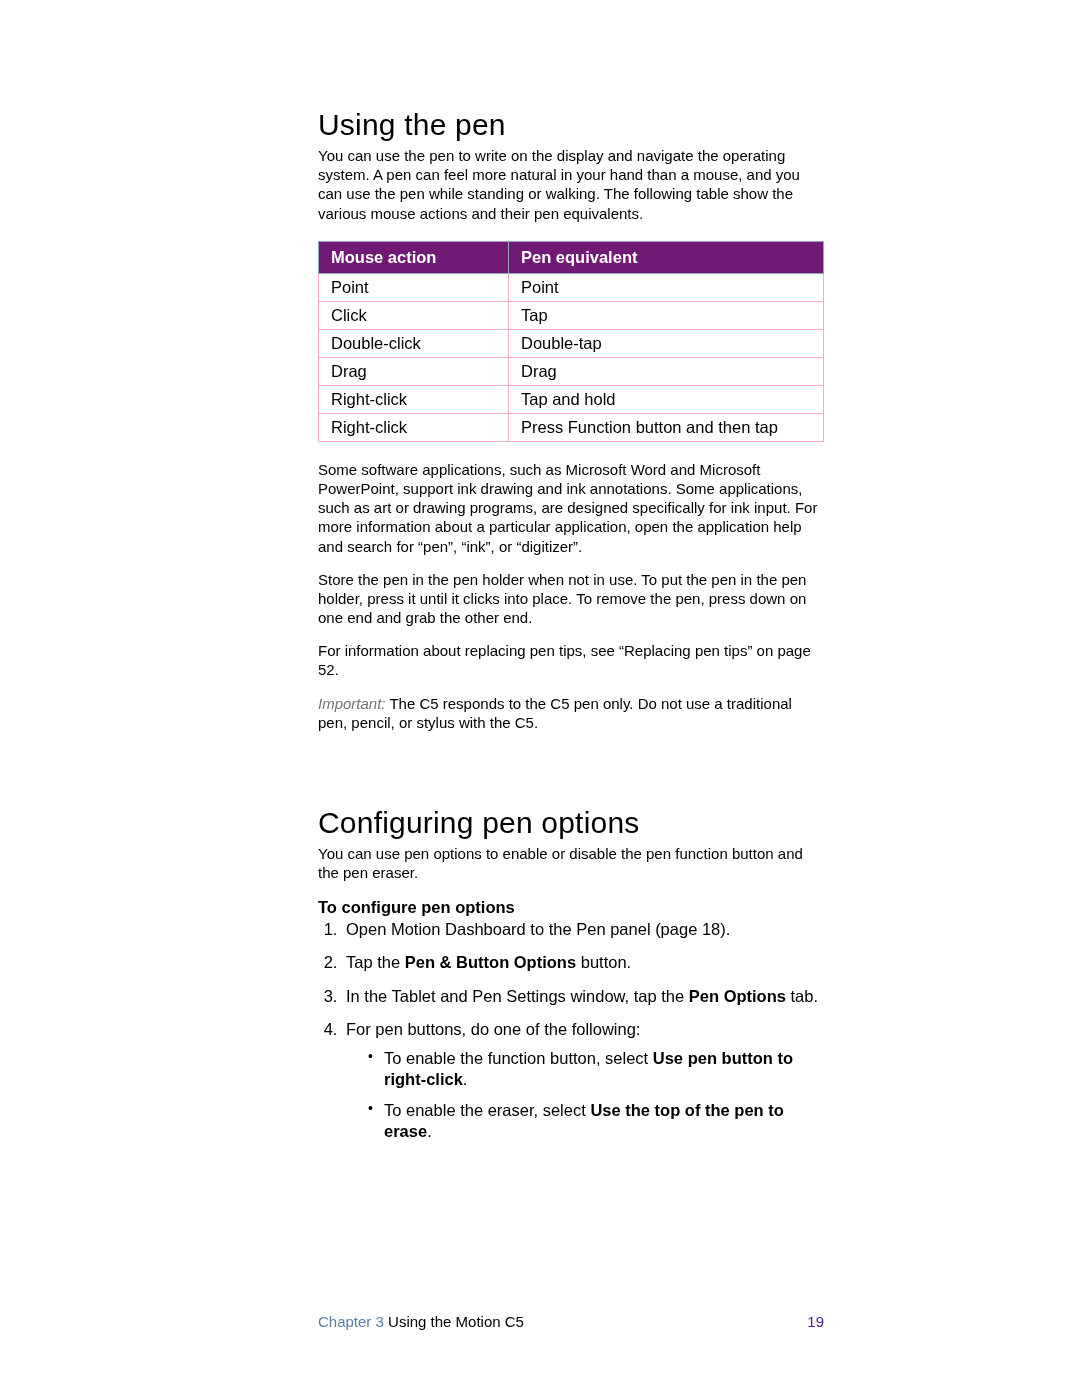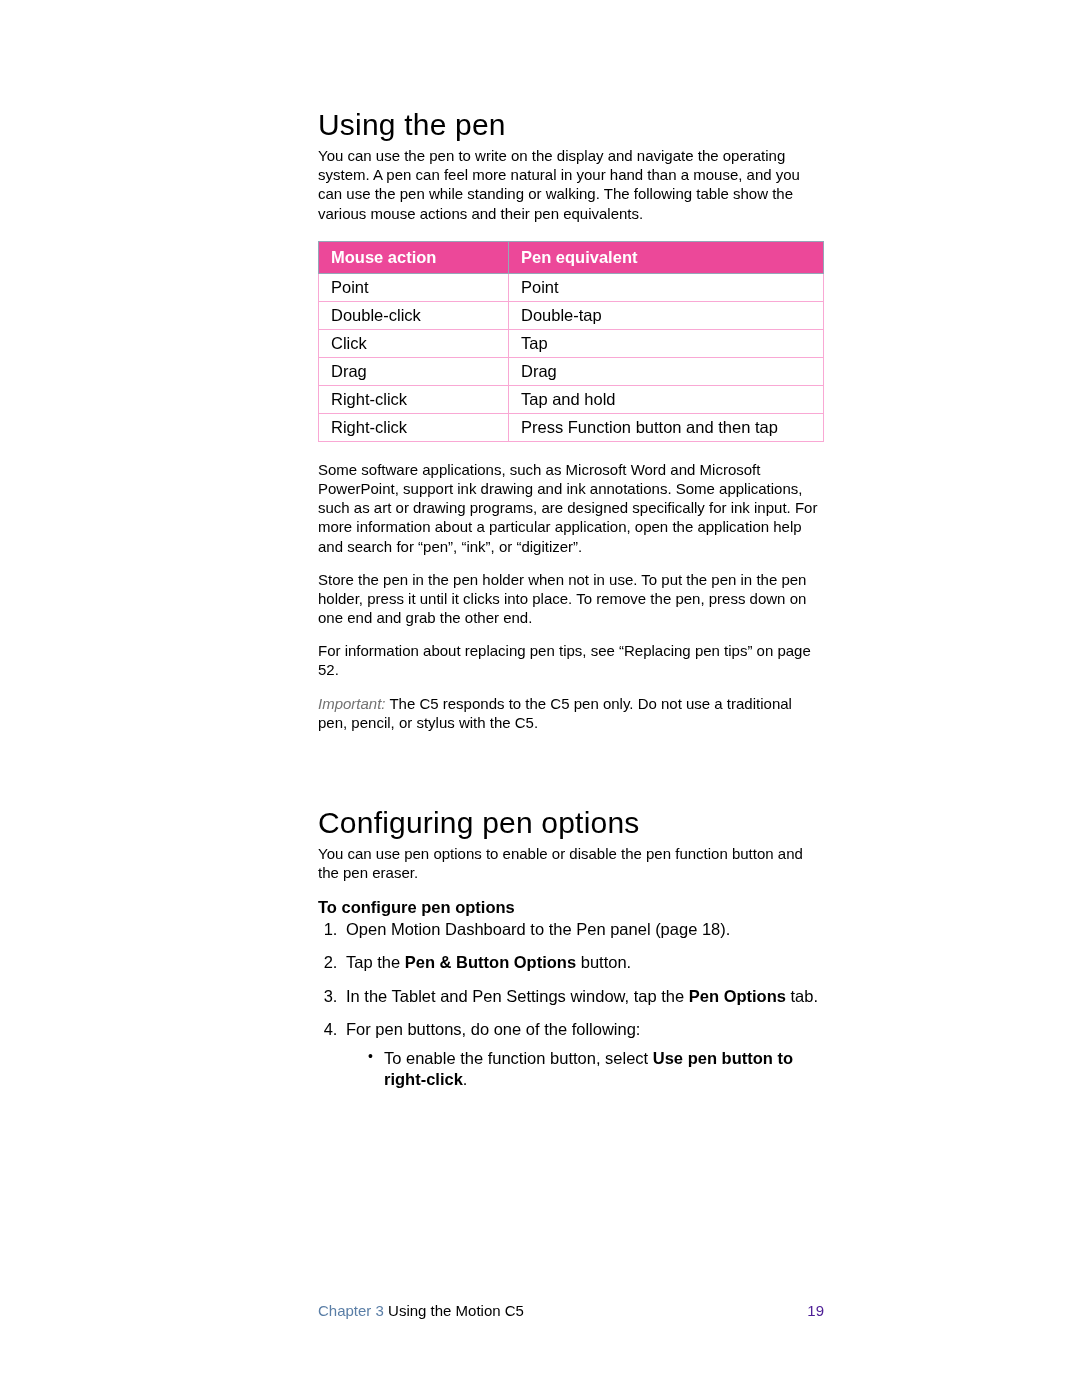--- a/index.html
+++ b/index.html
@@ -33,21 +33,21 @@
   p.body-text + p.body-text { margin-top: 4px; }
   p.lead { margin-bottom: 18px; }
 
   table.mouse-pen {
     width: 100%;
     border-collapse: collapse;
     margin: 8px 0 18px 0;
     font-size: 16.5px;
   }
   table.mouse-pen th {
-    background: #ec4899;
+    background: #701a75;
     color: #ffffff;
     font-weight: 700;
     text-align: left;
     padding: 6px 12px;
     border: 1px solid #94a7b8;
   }
   table.mouse-pen td {
     border: 1px solid #f9a8d4;
     padding: 4px 12px;
   }
@@ -98,21 +98,21 @@
     left: 0;
     top: 0;
     font-size: 14px;
   }
   .bold-inline { font-weight: 700; }
 
   .footer {
     position: absolute;
     left: 252px;
     right: 190px;
-    bottom: 78px;
+    bottom: 67px;
     font-size: 15px;
     display: flex;
     justify-content: space-between;
   }
   .footer .chapter-label { color: #5a7ea6; }
   .footer .page-num { color: #4c1d95; }
 </style>
 </head>
 <body>
 
@@ -127,26 +127,26 @@
         <th>Mouse action</th>
         <th>Pen equivalent</th>
       </tr>
     </thead>
     <tbody>
       <tr>
         <td>Point</td>
         <td>Point</td>
       </tr>
       <tr>
+        <td>Click</td>
+        <td>Tap</td>
+      </tr>
+      <tr>
         <td>Double-click</td>
         <td>Double-tap</td>
-      </tr>
-      <tr>
-        <td>Click</td>
-        <td>Tap</td>
       </tr>
       <tr>
         <td>Drag</td>
         <td>Drag</td>
       </tr>
       <tr>
         <td>Right-click</td>
         <td>Tap and hold</td>
       </tr>
       <tr>
@@ -176,20 +176,23 @@
     </li>
     <li>
       <span>In the Tablet and Pen Settings window, tap the </span><span class="bold-inline">Pen Options</span><span> tab.</span>
     </li>
     <li>
       <span>For pen buttons, do one of the following:</span>
       <ul class="sub">
         <li>
           <span>To enable the function button, select </span><span class="bold-inline">Use pen button to right-click</span><span>.</span>
         </li>
+        <li>
+          <span>To enable the eraser, select </span><span class="bold-inline">Use the top of the pen to erase</span><span>.</span>
+        </li>
       </ul>
     </li>
   </ol>
 
   <div class="footer">
     <span>
       <span class="chapter-label">Chapter 3</span><span>  Using the Motion C5</span>
     </span>
     <span class="page-num">19</span>
   </div>

